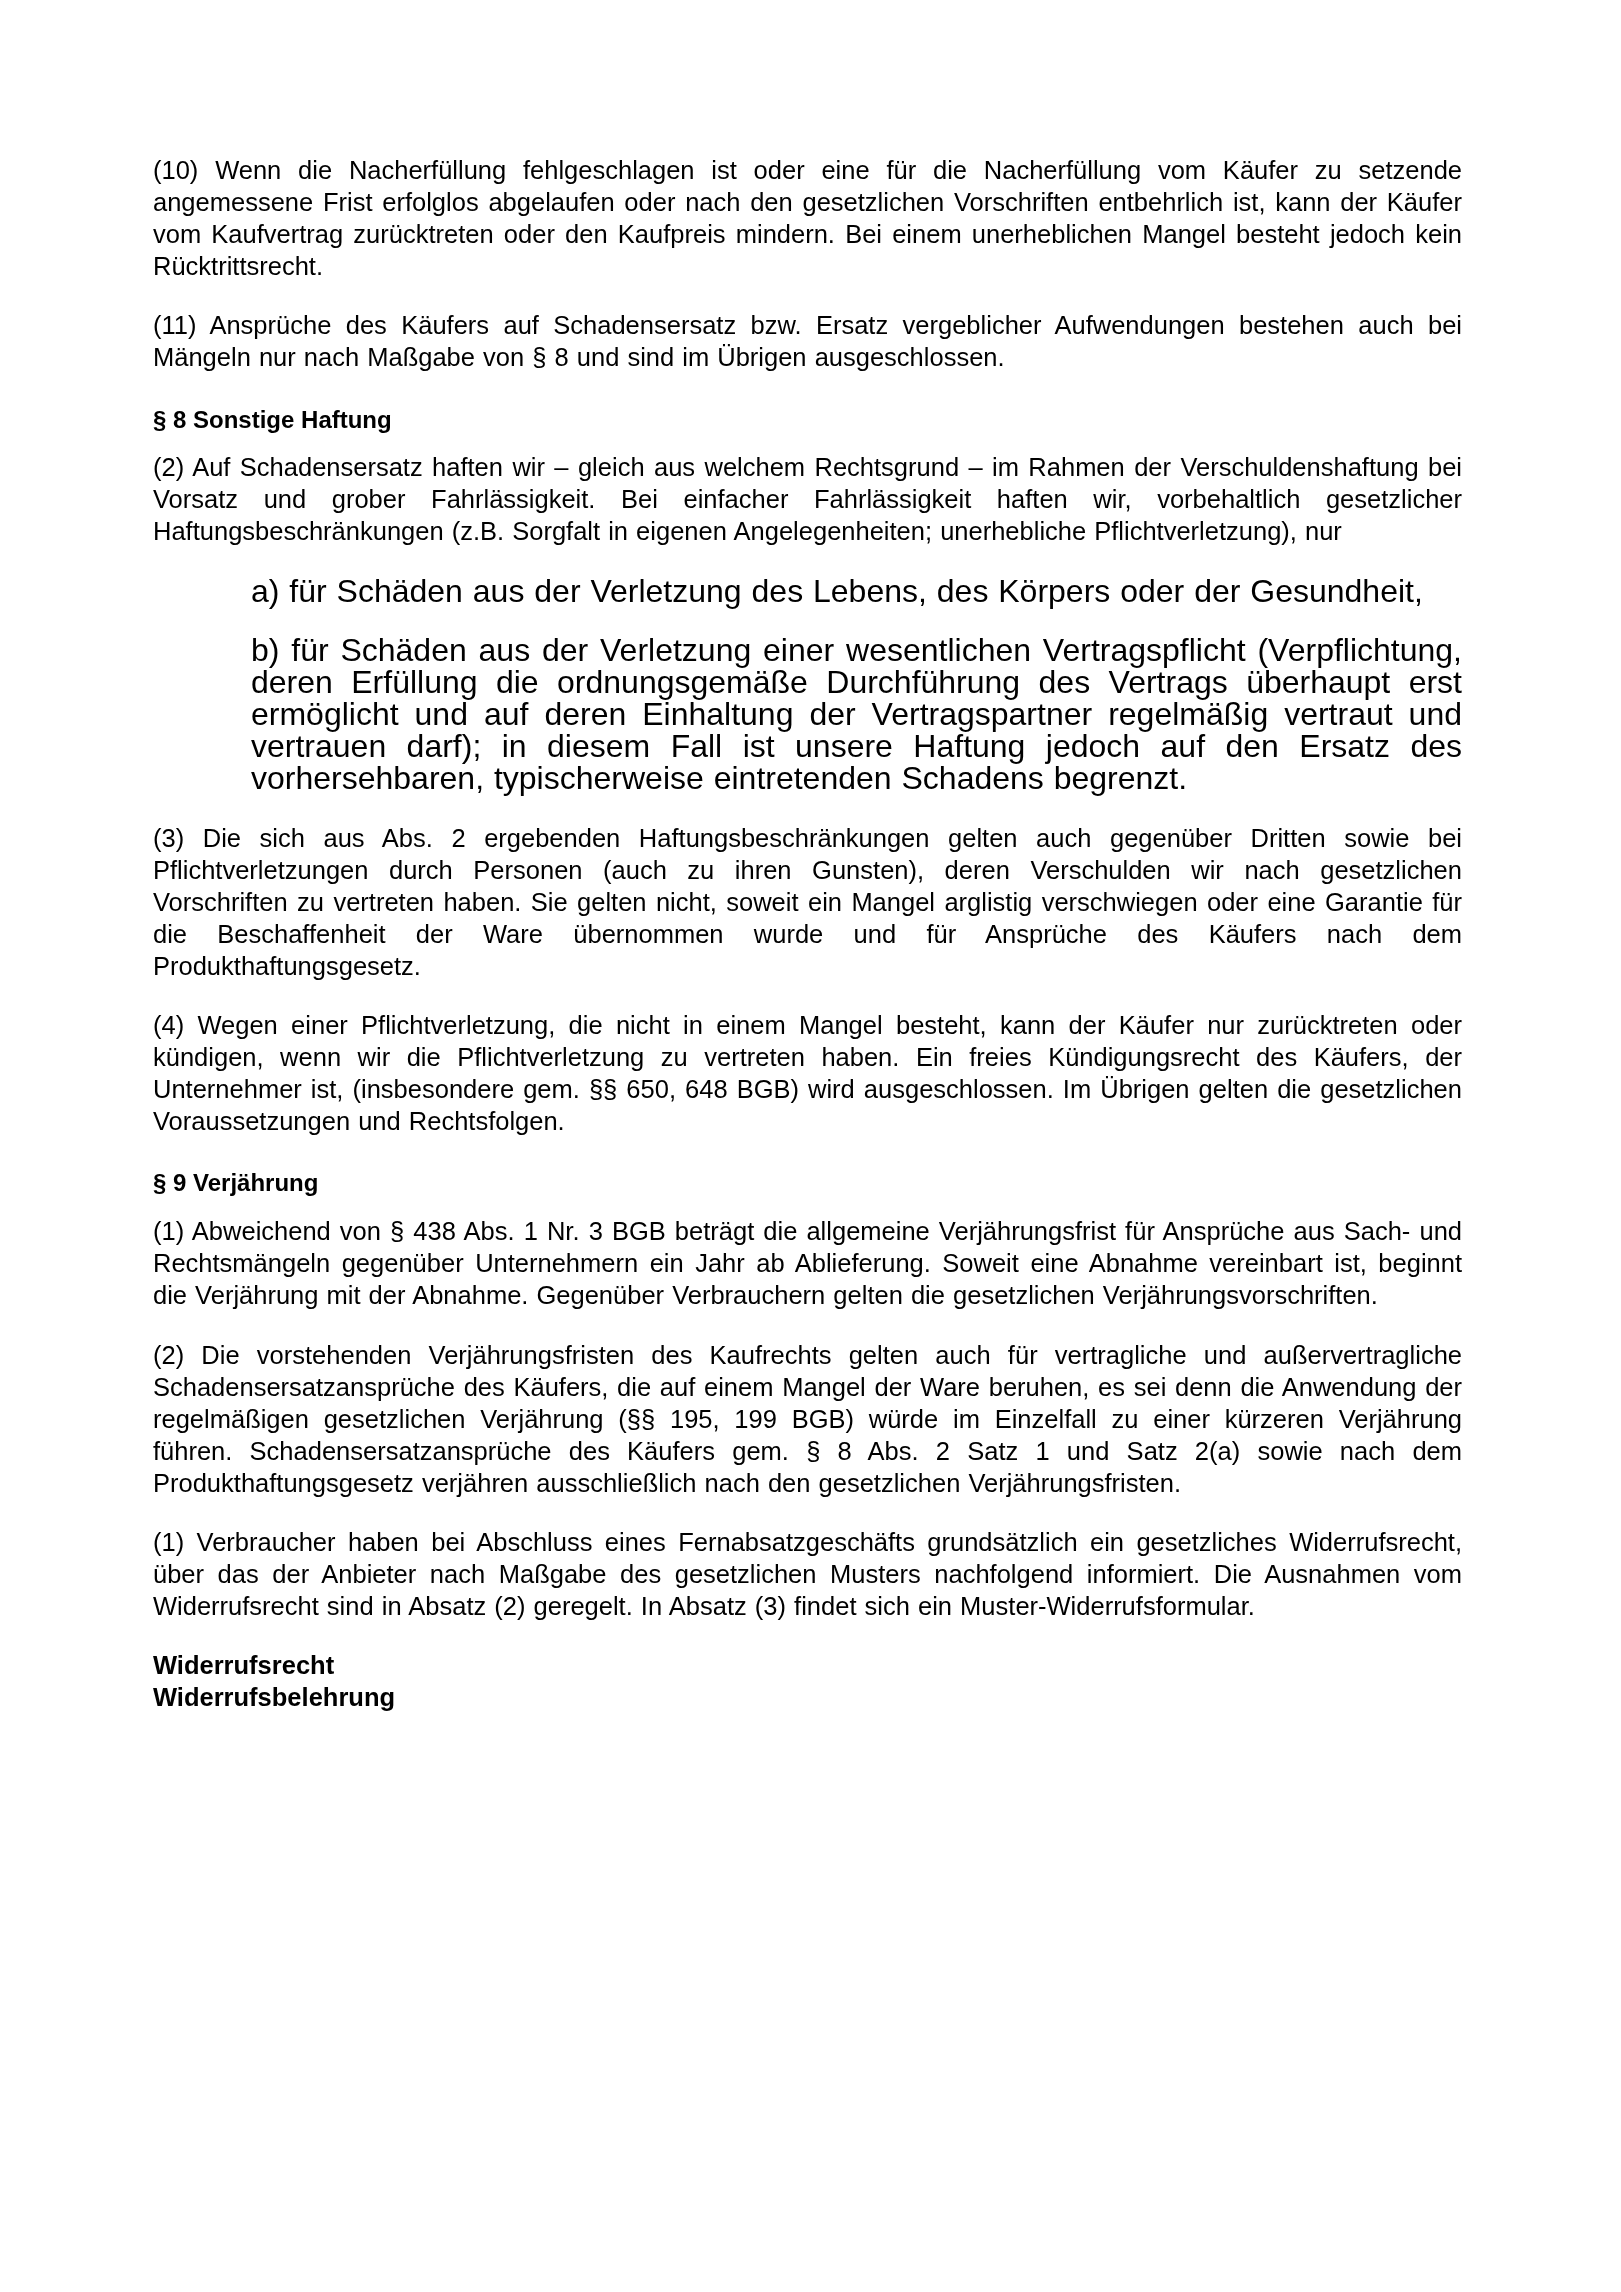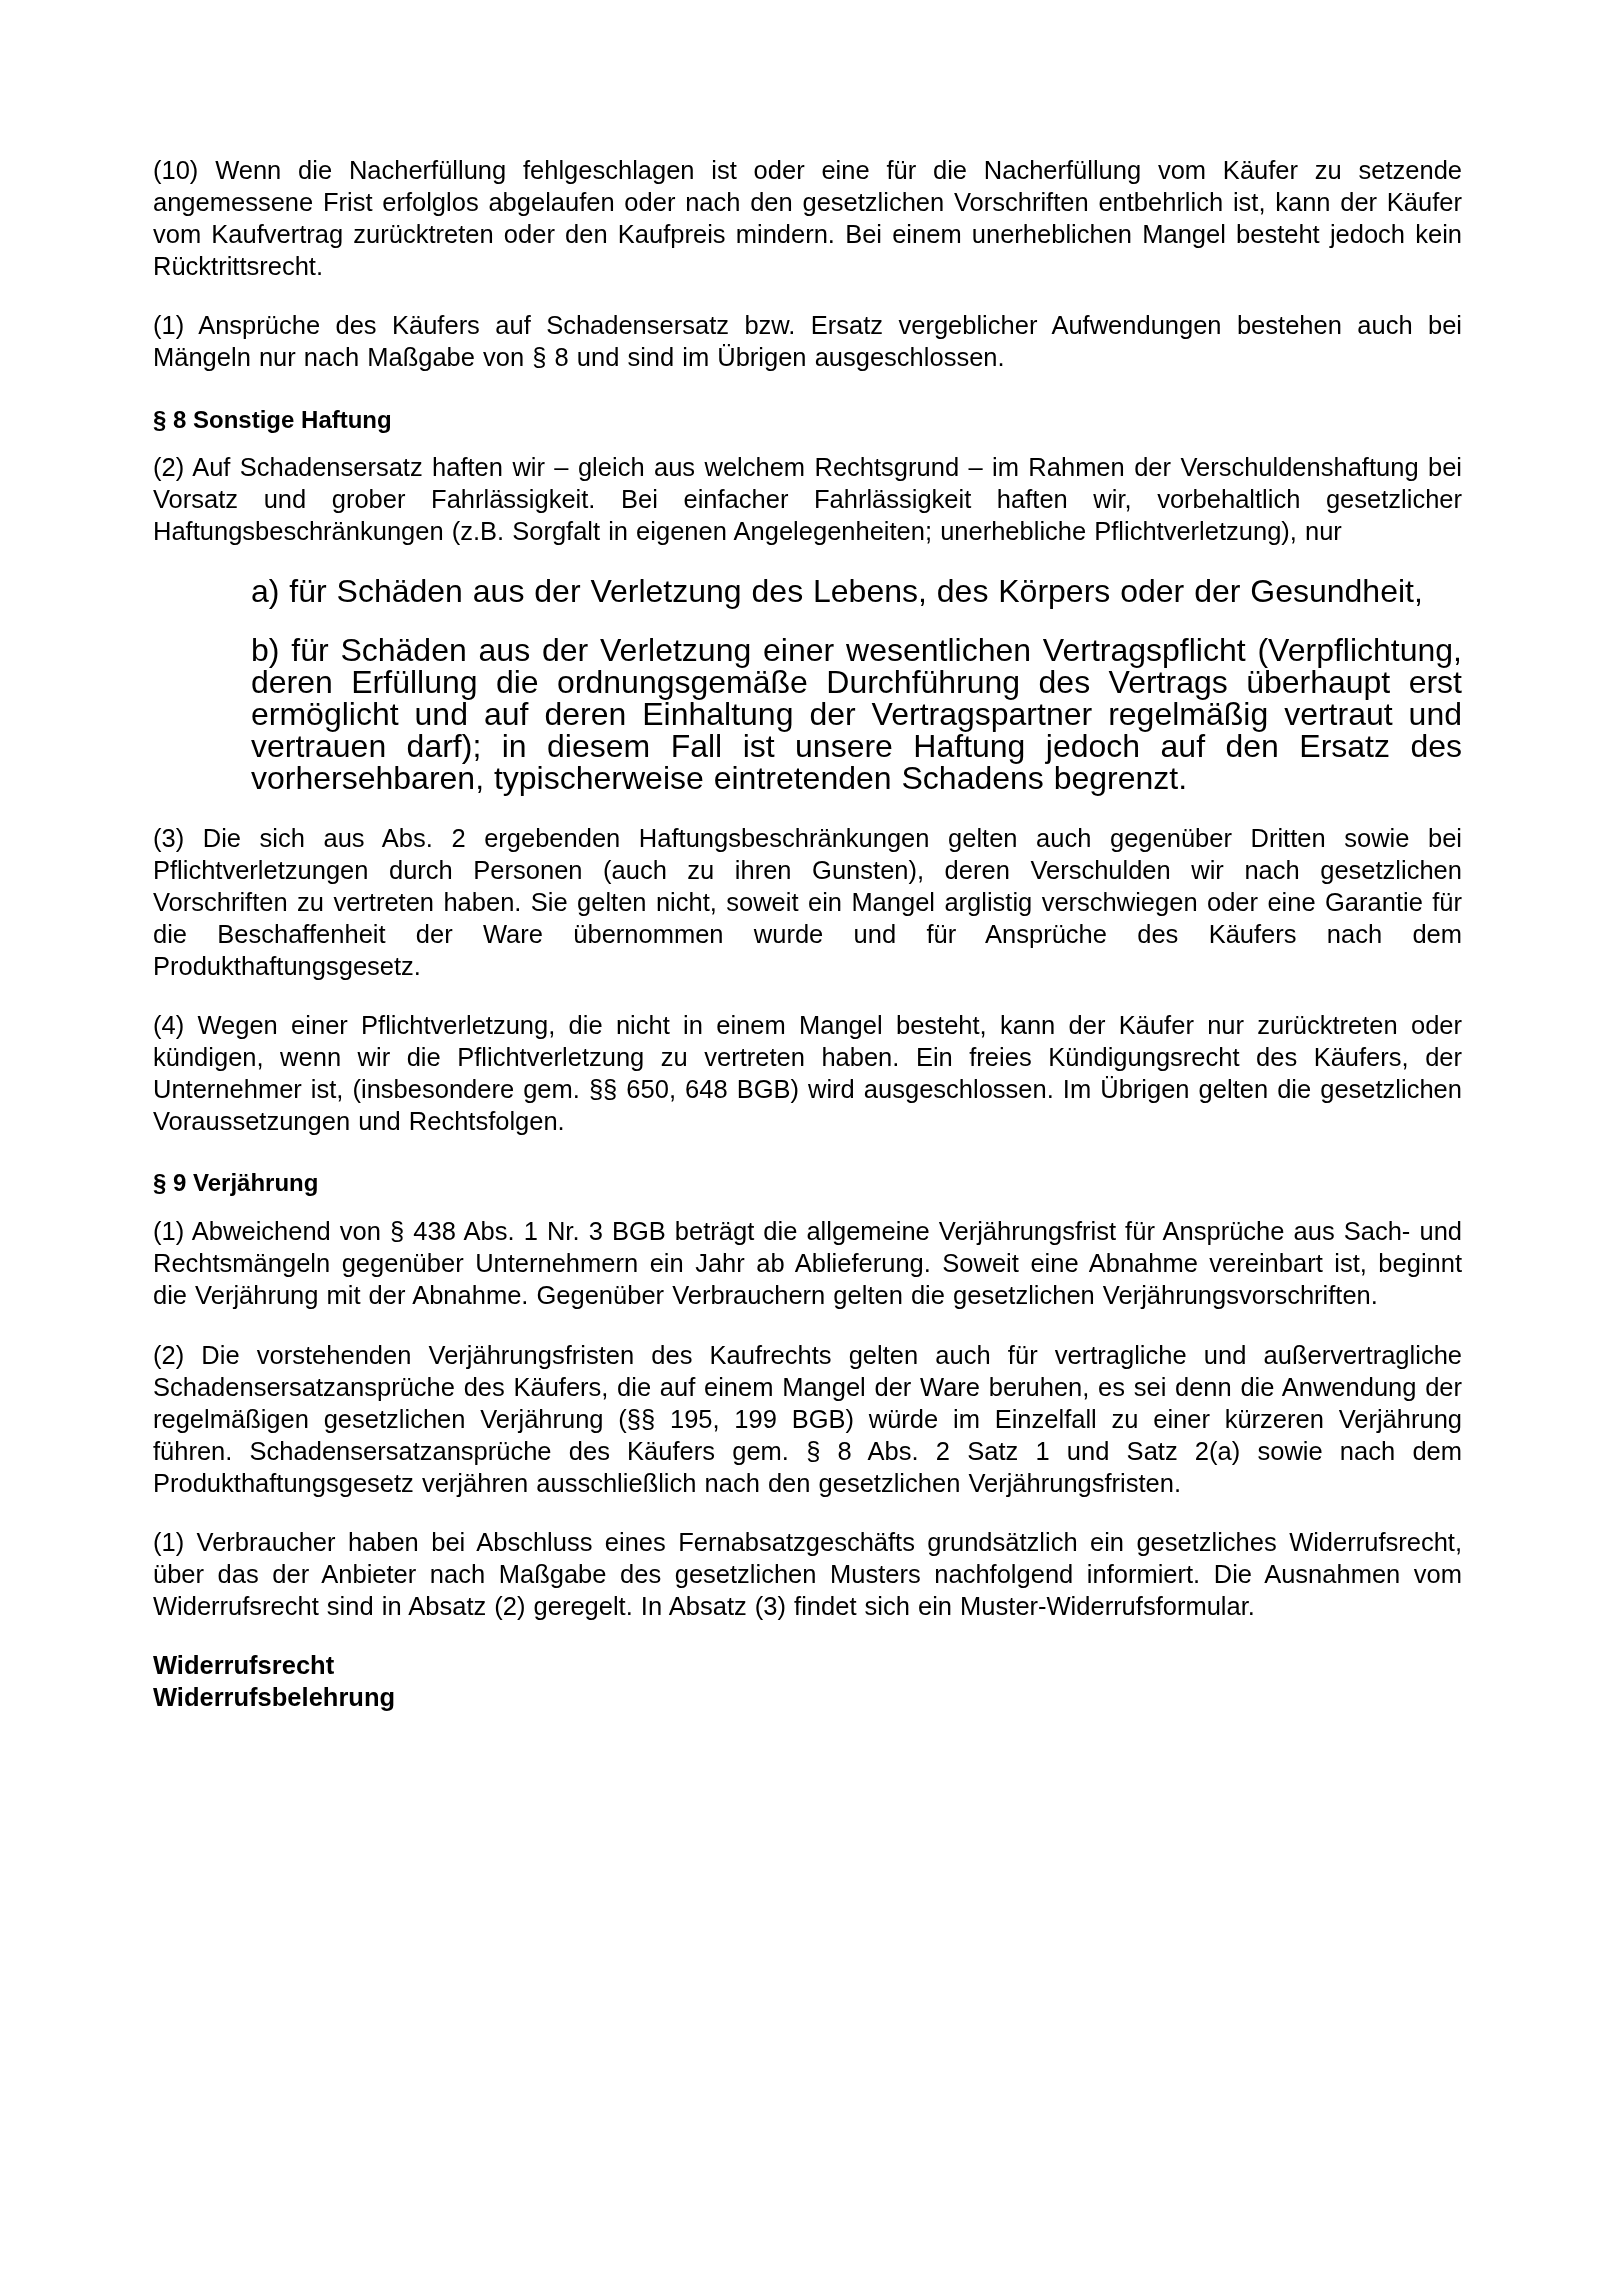--- a/index.html
+++ b/index.html
@@ -61,21 +61,21 @@
   }
 </style>
 </head>
 <body>
 
 <div class="page">
   <div class="content">
 
     <p class="body-par">(10) Wenn die Nacherfüllung fehlgeschlagen ist oder eine für die Nacherfüllung vom Käufer zu setzende angemessene Frist erfolglos abgelaufen oder nach den gesetzlichen Vorschriften entbehrlich ist, kann der Käufer vom Kaufvertrag zurücktreten oder den Kaufpreis mindern. Bei einem unerheblichen Mangel besteht jedoch kein Rücktrittsrecht.</p>
 
-    <p class="body-par">(1) Ansprüche des Käufers auf Schadensersatz bzw. Ersatz vergeblicher Aufwendungen bestehen auch bei Mängeln nur nach Maßgabe von § 8 und sind im Übrigen ausgeschlossen.</p>
+    <p class="body-par">(11) Ansprüche des Käufers auf Schadensersatz bzw. Ersatz vergeblicher Aufwendungen bestehen auch bei Mängeln nur nach Maßgabe von § 8 und sind im Übrigen ausgeschlossen.</p>
 
     <h2 class="section-heading">§ 8 Sonstige Haftung</h2>
 
 
     <p class="body-par">(2) Auf Schadensersatz haften wir – gleich aus welchem Rechtsgrund – im Rahmen der Verschuldenshaftung bei Vorsatz und grober Fahrlässigkeit. Bei einfacher Fahrlässigkeit haften wir, vorbehaltlich gesetzlicher Haftungsbeschränkungen (z.B. Sorgfalt in eigenen Angelegenheiten; unerhebliche Pflichtverletzung), nur</p>
 
     <p class="list-item">a) für Schäden aus der Verletzung des Lebens, des Körpers oder der Gesundheit,</p>
 
     <p class="list-item">b) für Schäden aus der Verletzung einer wesentlichen Vertragspflicht (Verpflichtung, deren Erfüllung die ordnungsgemäße Durchführung des Vertrags überhaupt erst ermöglicht und auf deren Einhaltung der Vertragspartner regelmäßig vertraut und vertrauen darf); in diesem Fall ist unsere Haftung jedoch auf den Ersatz des vorhersehbaren, typischerweise eintretenden Schadens begrenzt.</p>
 

